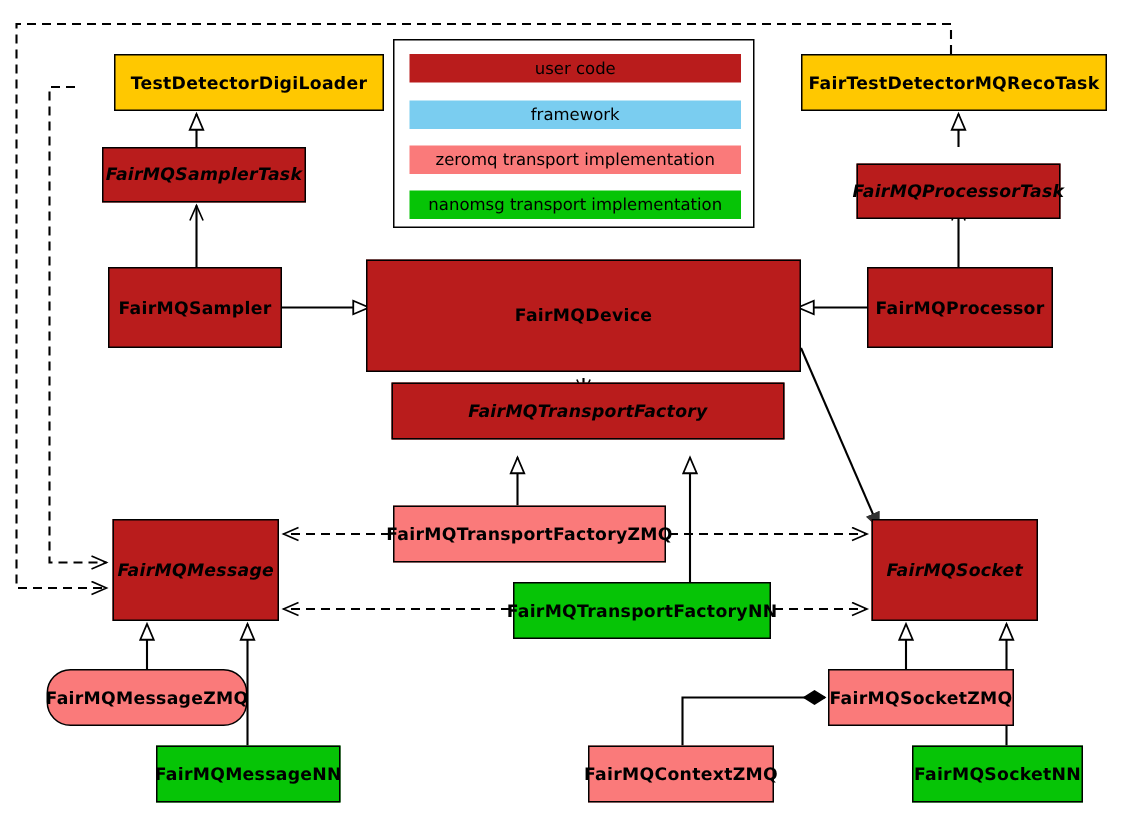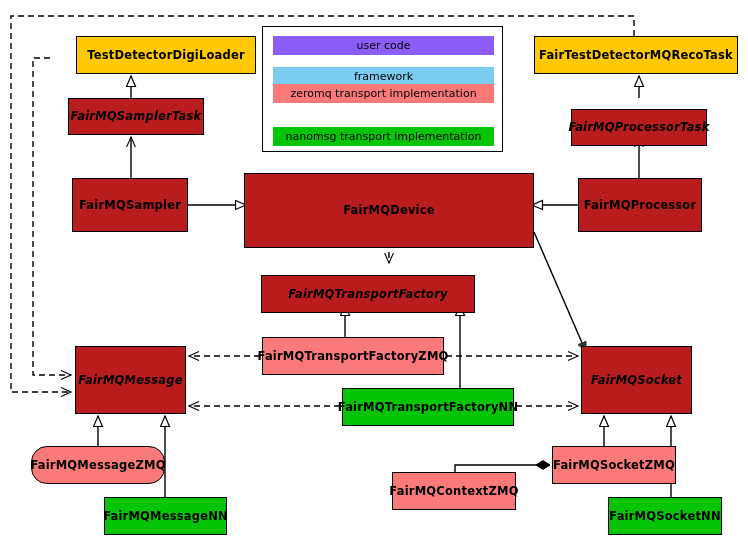--- a/index.html
+++ b/index.html
@@ -17,21 +17,21 @@
   .c-zmq{background:#fa7a7a;}
   .c-nn{background:#06c406;}
 
   .legend{position:absolute;left:262px;top:26px;width:241px;height:126px;
           background:#fff;border:1.6px solid #000;box-sizing:border-box;}
   .legend-row{position:absolute;left:10px;width:221px;height:19px;
               display:flex;align-items:center;justify-content:center;
               font-size:11px;color:#000;}
   .lg0{top:9px;}
   .lg1{top:40px;}
-  .lg2{top:57px;}
+  .lg2{top:70px;}
   .lg3{top:100px;}
 </style>
 </head>
 <body>
 
 <div id="canvas">
 
   <svg class="edges" viewBox="0 0 748 549">
     <defs>
       <marker id="hollowTri" markerWidth="14" markerHeight="14" refX="11.5" refY="5.5" orient="auto" markerUnits="userSpaceOnUse">
@@ -91,21 +91,21 @@
 
       <line x1="604" y1="446" x2="604" y2="416" marker-end="url(#hollowTri)"></line>
 
       <line x1="671" y1="497" x2="671" y2="416" marker-end="url(#hollowTri)"></line>
 
       <path d="M455,497 L455,465 L550,465" marker-end="url(#diamond)"></path>
     </g>
   </svg>
 
   <div class="legend">
-    <div class="legend-row lg0" style="background:#8b5cf6">
+    <div class="legend-row lg0" style="background:#b91c1c">
         <span>user code</span>
       </div>
     <div class="legend-row lg1" style="background:#7acdf0">
         <span>framework</span>
       </div>
     <div class="legend-row lg2" style="background:#fa7a7a">
         <span>zeromq transport implementation</span>
       </div>
     <div class="legend-row lg3" style="background:#06c406">
         <span>nanomsg transport implementation</span>
@@ -133,21 +133,21 @@
     </div>
 
   <div class="node c-user" style="left:534px;top:36px;width:204px;height:38px;">
       <span>FairTestDetectorMQRecoTask</span>
     </div>
 
   <div class="node c-fw abstract" style="left:571px;top:98px;width:136px;height:37px;margin-top:11px;">
       <span>FairMQProcessorTask</span>
     </div>
 
-  <div class="node c-fw abstract" style="left:261px;top:275px;width:214px;height:38px;">
+  <div class="node c-fw abstract" style="left:261px;top:255px;width:262px;height:38px;">
       <span>FairMQTransportFactory</span>
     </div>
 
   <div class="node c-zmq" style="left:262px;top:337px;width:182px;height:38px;">
       <span>FairMQTransportFactoryZMQ</span>
     </div>
 
   <div class="node c-nn" style="left:342px;top:388px;width:172px;height:38px;">
       <span>FairMQTransportFactoryNN</span>
     </div>
@@ -165,21 +165,21 @@
     </div>
 
   <div class="node c-nn" style="left:104px;top:497px;width:123px;height:38px;">
       <span>FairMQMessageNN</span>
     </div>
 
   <div class="node c-zmq" style="left:552px;top:446px;width:124px;height:38px;">
       <span>FairMQSocketZMQ</span>
     </div>
 
-  <div class="node c-zmq" style="left:392px;top:472px;width:124px;height:38px;">
+  <div class="node c-zmq" style="left:392px;top:497px;width:124px;height:38px;">
       <span>FairMQContextZMQ</span>
     </div>
 
   <div class="node c-nn" style="left:608px;top:497px;width:114px;height:38px;">
       <span>FairMQSocketNN</span>
     </div>
 
 </div>
 
 </body></html>

